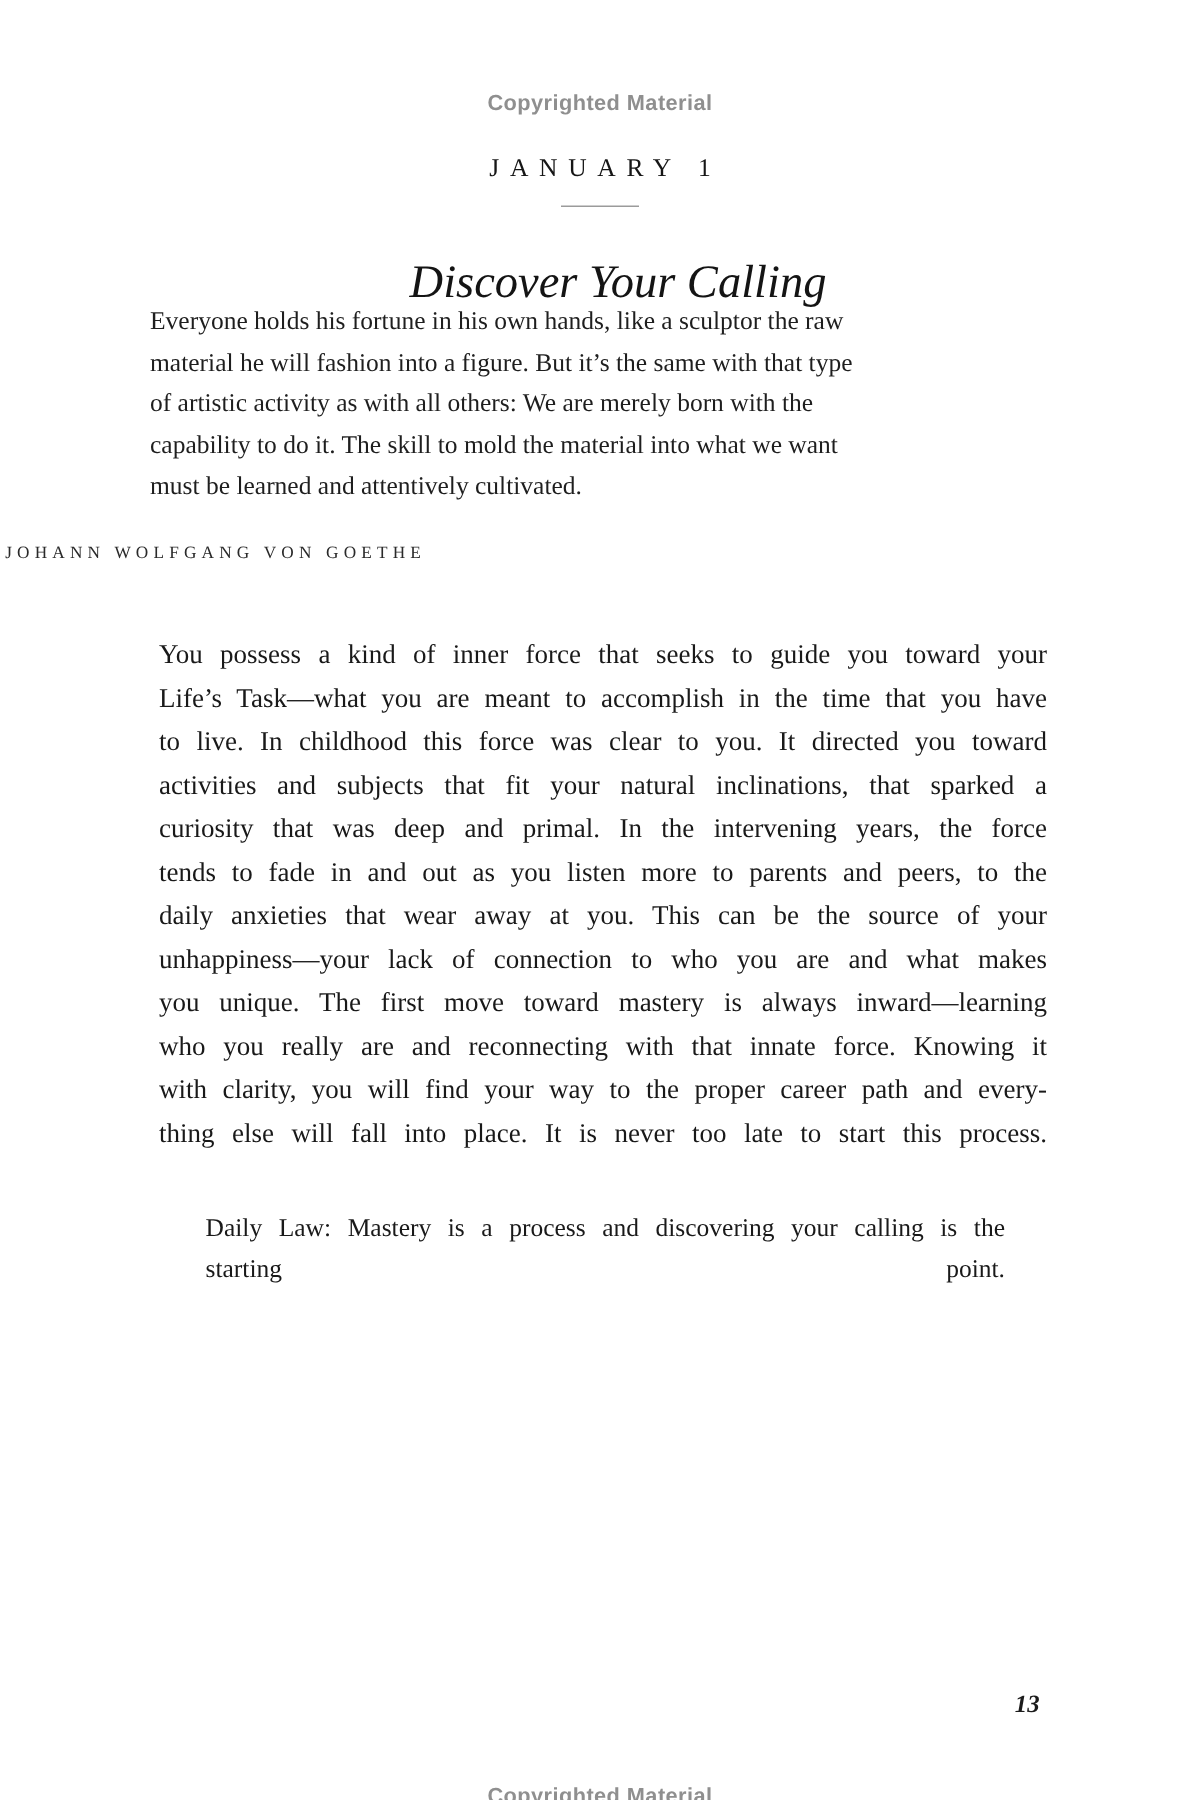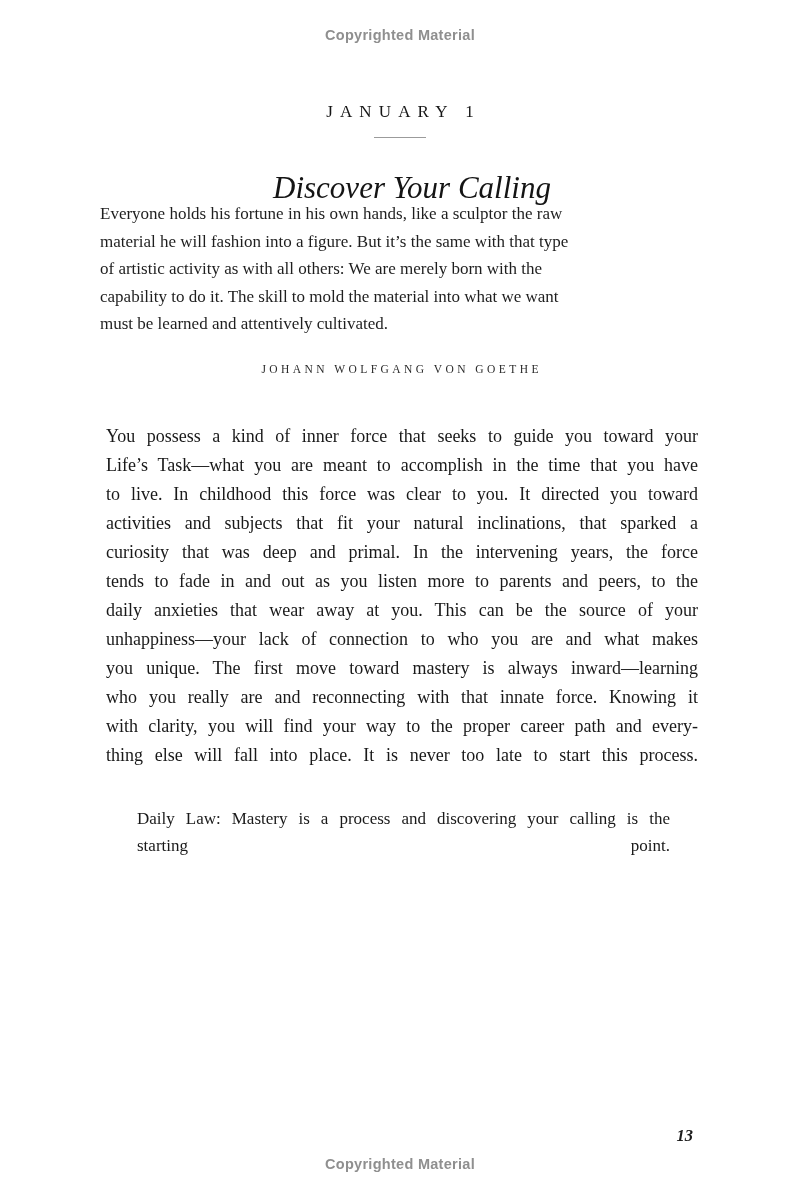--- a/index.html
+++ b/index.html
@@ -15,20 +15,21 @@
   .notice {
     position: absolute;
     left: 0;
     width: 100%;
     text-align: center;
     font-family: "Liberation Sans", "DejaVu Sans", sans-serif;
     font-size: 14.5px;
     font-weight: bold;
     letter-spacing: 0.02em;
     color: #8f8f8f;
+    margin-top: 34px;
   }
   .notice-top { top: 27px; }
   .notice-bottom { top: 1156px; }
   .date-heading {
     position: absolute;
     top: 102px;
     left: 0;
     width: 100%;
     text-align: center;
     font-size: 17px;
@@ -65,21 +66,21 @@
     text-align: left;
     font-size: 17px;
     line-height: 27.5px;
     color: #1e1e1e;
   }
   .attribution {
     position: absolute;
     top: 363px;
     left: 0;
     width: 100%;
-    text-align: center;
+    text-align: left;
     font-size: 11.5px;
     letter-spacing: 0.3em;
     text-indent: 0.3em;
     color: #2a2a2a;
   }
   .body-text {
     position: absolute;
     top: 422px;
     left: 106px;
     width: 592px;

